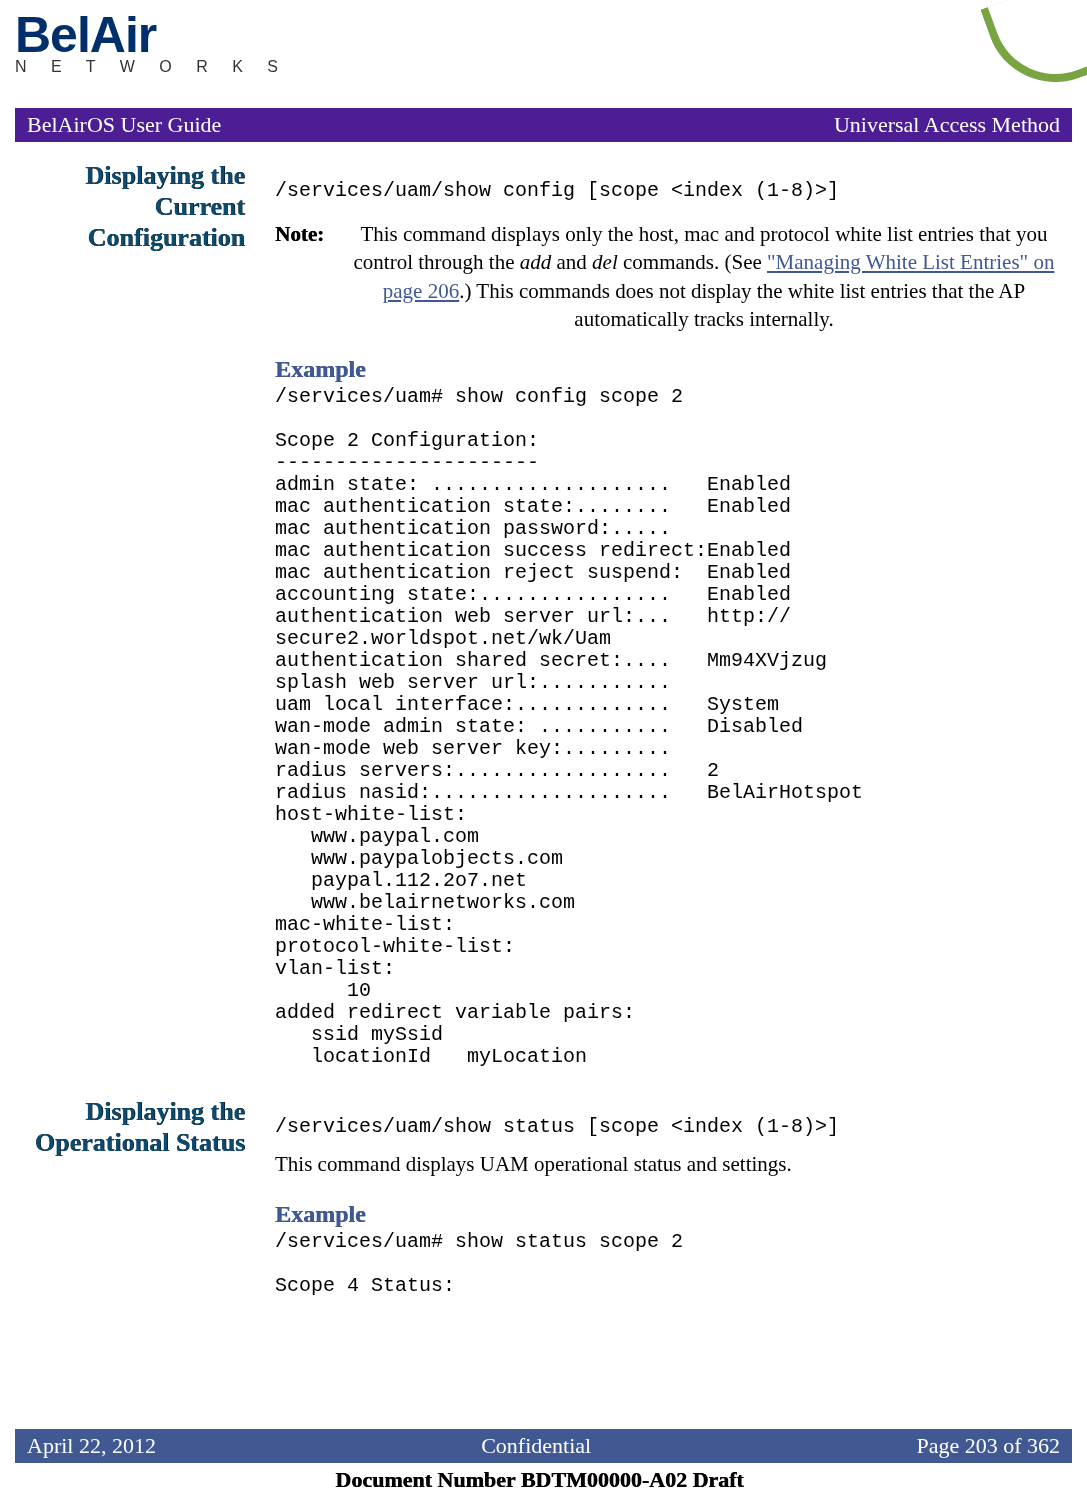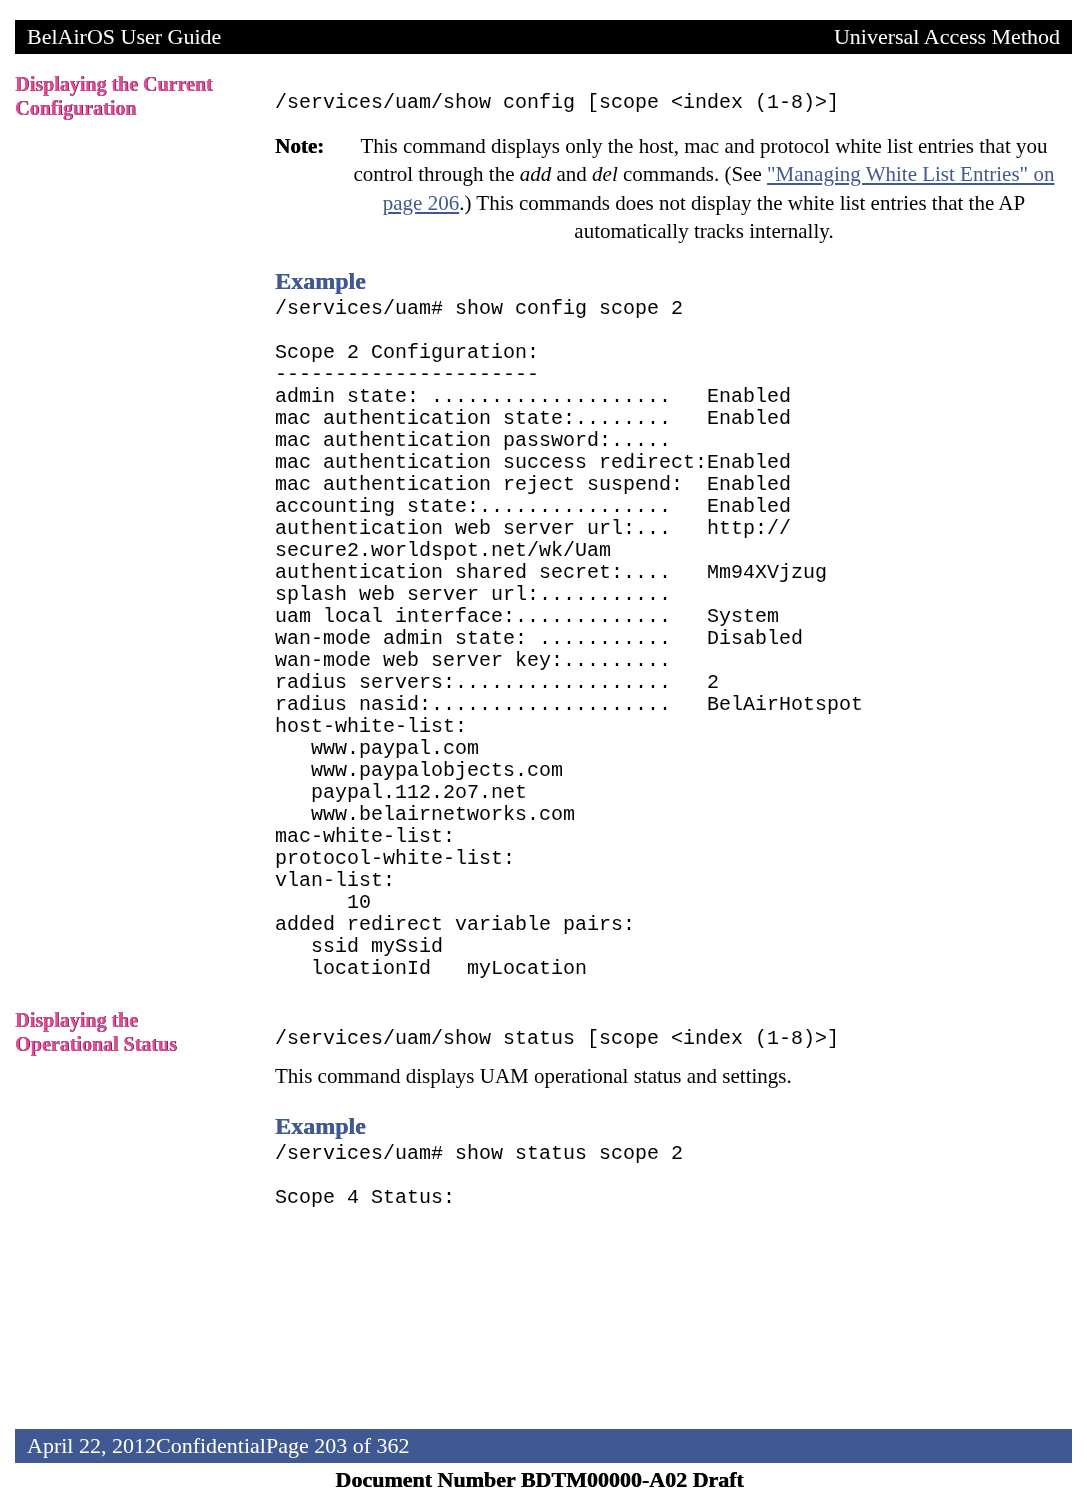--- a/index.html
+++ b/index.html
@@ -43,42 +43,43 @@
     width: 90px; height: 90px;
     border-left: 8px solid #6a9b2e;
     border-bottom: 8px solid #6a9b2e;
     border-radius: 0 0 0 70px;
     transform: rotate(-20deg);
     margin-right: -20px;
     margin-top: -20px;
     opacity: .9;
   }
   .titlebar {
-    background: #000000;
+    background: #4c1d95;
     color: #fff;
     font-family: Georgia, serif;
     font-size: 22px;
     display: flex;
     justify-content: space-between;
     align-items: center;
     padding: 4px 12px;
     margin: 10px 0 18px 0;
   }
   .content {
     display: flex;
     gap: 30px;
   }
   .leftcol {
     flex: 0 0 230px;
     font-family: Georgia, serif;
-    font-size: 20px;
+    font-size: 26px;
     font-weight: 700;
     line-height: 1.2;
-    color: #ec4899;
+    color: #0c4a6e;
     text-shadow: .5px 0 #000;
+    text-align: right;
   }
   .rightcol { flex: 1; font-size: 21px; line-height: 1.35; margin-top: 20px; }
   .mono {
     font-family: "Courier New", monospace;
     font-size: 20px;
     line-height: 1.1;
     white-space: pre;
     margin: 0;
     font-weight: 400;
   }
@@ -97,39 +98,46 @@
   }
   .section-gap { height: 28px; }
   .footerbar {
     position: absolute;
     left: 15px; right: 15px; bottom: 48px;
     background: #405993;
     color: #fff;
     font-family: Georgia, serif;
     font-size: 22px;
     display: flex;
-    justify-content: flex-start;
+    justify-content: space-between;
     align-items: center;
     padding: 4px 12px;
   }
   .docnum {
     position: absolute;
     left: 0; right: 8px; bottom: 18px;
     text-align: center;
     font-family: Georgia, serif;
     font-size: 22px;
     font-weight: 700;
     text-shadow: .5px 0 #000;
   }
 </style>
 </head>
 <body>
 
 <div class="page">
 
+  <div class="header-row">
+    <div class="logo-block">
+      <span class="logo-main">BelAir</span>
+      <span class="logo-sub">N E T W O R K S</span>
+    </div>
+    <div class="cornerglyph"></div>
+  </div>
 
   <div class="titlebar">
     <span>BelAirOS User Guide</span>
     <span>Universal Access Method</span>
   </div>
 
   <div class="content">
     <div class="leftcol">Displaying the Current Configuration</div>
     <div class="rightcol">
       <pre class="mono">/services/uam/show config [scope &lt;index (1-8)&gt;]</pre>

